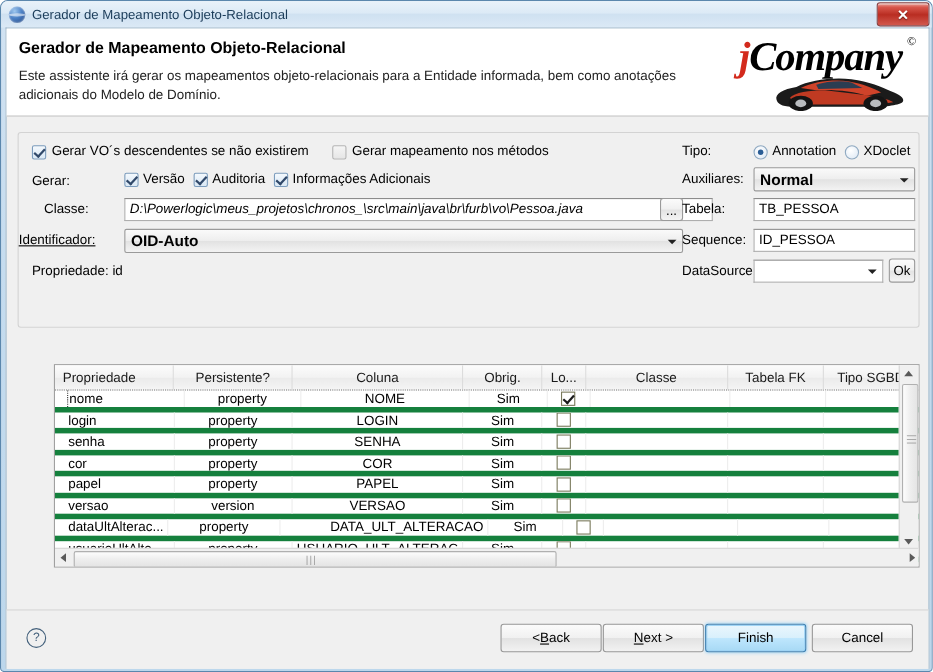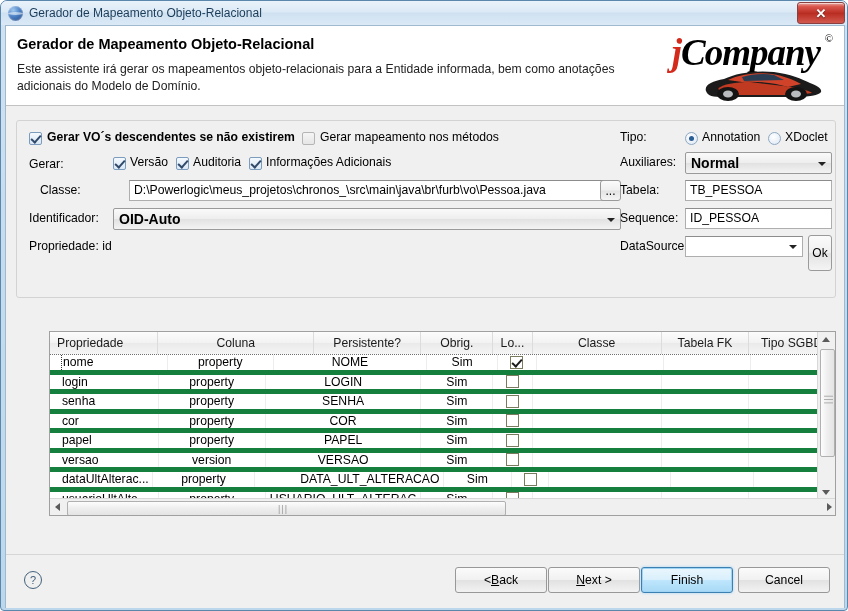--- a/index.html
+++ b/index.html
@@ -376,38 +376,38 @@
           <ellipse cx="30" cy="27" rx="5" ry="3.5" fill="#b9bcbf"></ellipse>
           <ellipse cx="98" cy="27" rx="11" ry="7" fill="#141414"></ellipse>
           <ellipse cx="98" cy="27" rx="5" ry="3.5" fill="#b9bcbf"></ellipse>
         </svg>
       </div>
     </div>
 
     <div class="form-group">
 
       <div class="cb checked" style="left:12px; top:11px;"></div>
-      <div class="lbl" style="left:30px; top:9px;font-weight:bold;">Gerar VO´s descendentes se não existirem</div>
+      <div class="lbl" style="left:30px; top:9px;">Gerar VO´s descendentes se não existirem</div>
 
       <div class="cb disabledcb" style="left:285px; top:11px;"></div>
       <div class="lbl" style="left:303px; top:9px;">Gerar mapeamento nos métodos</div>
 
       <div class="lbl" style="left:12px; top:36px;">Gerar:</div>
       <div class="cb checked" style="left:96px; top:36px;"></div>
       <div class="lbl" style="left:113px; top:34px;">Versão</div>
       <div class="cb checked" style="left:159px; top:36px;"></div>
       <div class="lbl" style="left:176px; top:34px;">Auditoria</div>
       <div class="cb checked" style="left:232px; top:36px;"></div>
       <div class="lbl" style="left:249px; top:34px;">Informações Adicionais</div>
 
       <div class="lbl" style="left:12px; top:62px;margin-left:11px;">Classe:</div>
-      <div class="txtin" style="left:112px; top:59px; width:476px;">D:\Powerlogic\meus_projetos\chronos_\src\main\java\br\furb\vo\Pessoa.java</div>
+      <div class="txtin" style="left:96px; top:59px; width:535px;font-style:italic;">D:\Powerlogic\meus_projetos\chronos_\src\main\java\br\furb\vo\Pessoa.java</div>
       <div class="smallbtn" style="left:583px; top:59px; width:21px; height:21px;">...</div>
 
-      <div class="lbl" style="left:12px; top:90px;">Identificador:</div>
+      <div class="lbl" style="left:0; top:90px;text-decoration:underline;">Identificador:</div>
       <div class="combo" style="left:96px; top:87px; width:508px;">
         <span>OID-Auto</span>
         <span class="arrow"></span>
       </div>
 
       <div class="lbl" style="left:12px; top:118px;">Propriedade: id</div>
 
       <div class="lbl" style="left:603px; top:9px;">Tipo:</div>
       <div class="radio sel" style="left:668px; top:11px;"></div>
       <div class="lbl" style="left:685px; top:9px;">Annotation</div>
@@ -423,28 +423,28 @@
       <div class="lbl" style="left:603px; top:62px;">Tabela:</div>
       <div class="txtin" style="left:668px; top:59px; width:147px;">TB_PESSOA</div>
 
       <div class="lbl" style="left:603px; top:90px;">Sequence:</div>
       <div class="txtin" style="left:668px; top:87px; width:147px;">ID_PESSOA</div>
 
       <div class="lbl" style="left:603px; top:118px;">DataSource:</div>
       <div class="combo-empty" style="left:668px; top:115px; width:118px;">
         <span class="arrow"></span>
       </div>
-      <div class="smallbtn" style="left:791px; top:114px; width:24px; height:36px;">Ok</div>
+      <div class="smallbtn" style="left:791px; top:114px; width:24px; height:22px;">Ok</div>
     </div>
 
     <div class="table-area">
       <div class="thead" id="thead">
           <div class="th first" style="width: 110px;">Propriedade</div>
+          <div class="th" style="width: 109px;">Persistente?</div>
           <div class="th" style="width: 158px;">Coluna</div>
-          <div class="th" style="width: 109px;">Persistente?</div>
           <div class="th" style="width: 73px;">Obrig.</div>
           <div class="th" style="width: 40px;">Lo...</div>
           <div class="th" style="width: 131px; text-align: right;">Classe</div>
           <div class="th" style="width: 89px;">Tabela FK</div>
           <div class="th" style="width: 87px;">Tipo SGBD</div>
         </div>
       <div class="tbody" id="tbody">
           <div class="trow first-row">
             <div class="td first" style="width: 110px;">nome</div>
             <div class="td" style="width: 109px;">property</div>

